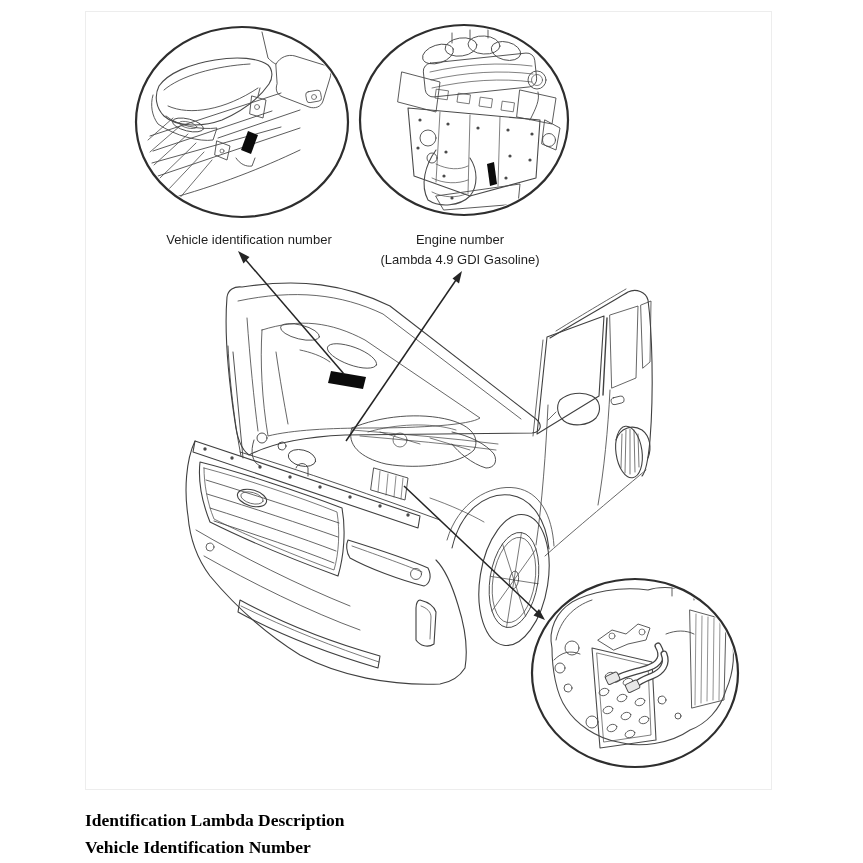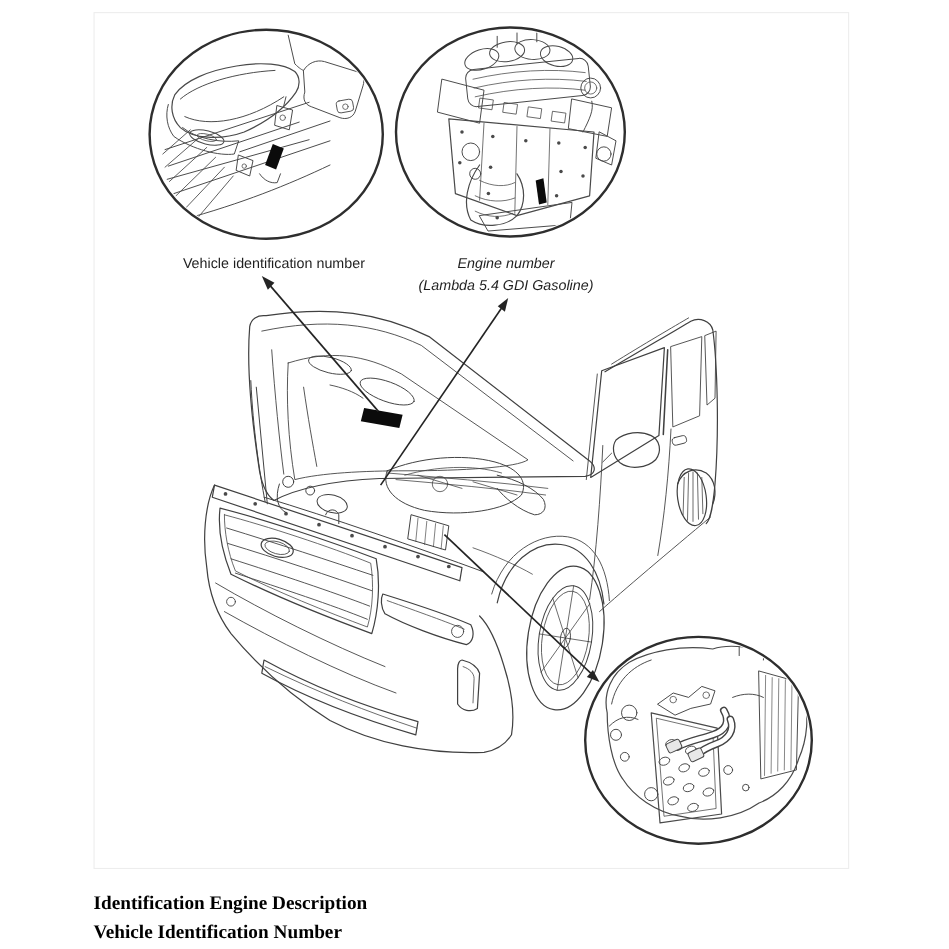--- a/index.html
+++ b/index.html
@@ -3,21 +3,21 @@
 <meta charset="utf-8">
 <style>
   html,body{margin:0;padding:0;background:#ffffff;}
   #page{position:relative;width:863px;height:863px;background:#ffffff;overflow:hidden;
         font-family:"Liberation Sans", sans-serif;padding-left:12px;}
   #figure-border{position:absolute;left:85px;top:11px;width:687px;height:779px;
         border:1px solid #ededed;box-sizing:border-box;}
   svg{position:absolute;left:0;top:0;}
   .caption{position:absolute;transform:translateX(-50%);text-align:center;
         font-size:13px;line-height:20px;color:#1f1f1f;white-space:nowrap;}
-  .caption div{white-space:nowrap;font-style:italic;}
+  .caption div{white-space:nowrap;}
   .caption-tight div{line-height:18px;}
   .heading{position:absolute;left:85px;font-family:"Liberation Serif", serif;
         font-weight:bold;font-size:17.5px;color:#000;white-space:nowrap;}
 </style>
 </head>
 <body>
 
 <div id="page">
   <div id="figure-border"></div>
 
@@ -262,19 +262,19 @@
         <line x1="404" y1="486" x2="537" y2="612"></line>
         <polygon points="545,620 533.5,615.5 539,609" stroke="none"></polygon>
       </g>
     </g>
   </svg>
 
   <div class="caption" style="left:249px;top:230px">Vehicle identification number</div>
 
   <div class="caption" style="left:460px;top:230px">
     <div>Engine number</div>
-    <div>(Lambda 5.4 GDI Gasoline)</div>
+    <div>(Lambda 4.9 GDI Gasoline)</div>
   </div>
 
 
-  <div class="heading" style="top:810px">Identification Engine Description</div>
+  <div class="heading" style="top:810px">Identification Lambda Description</div>
   <div class="heading" style="top:837px">Vehicle Identification Number</div>
 </div>
 
 </body></html>

